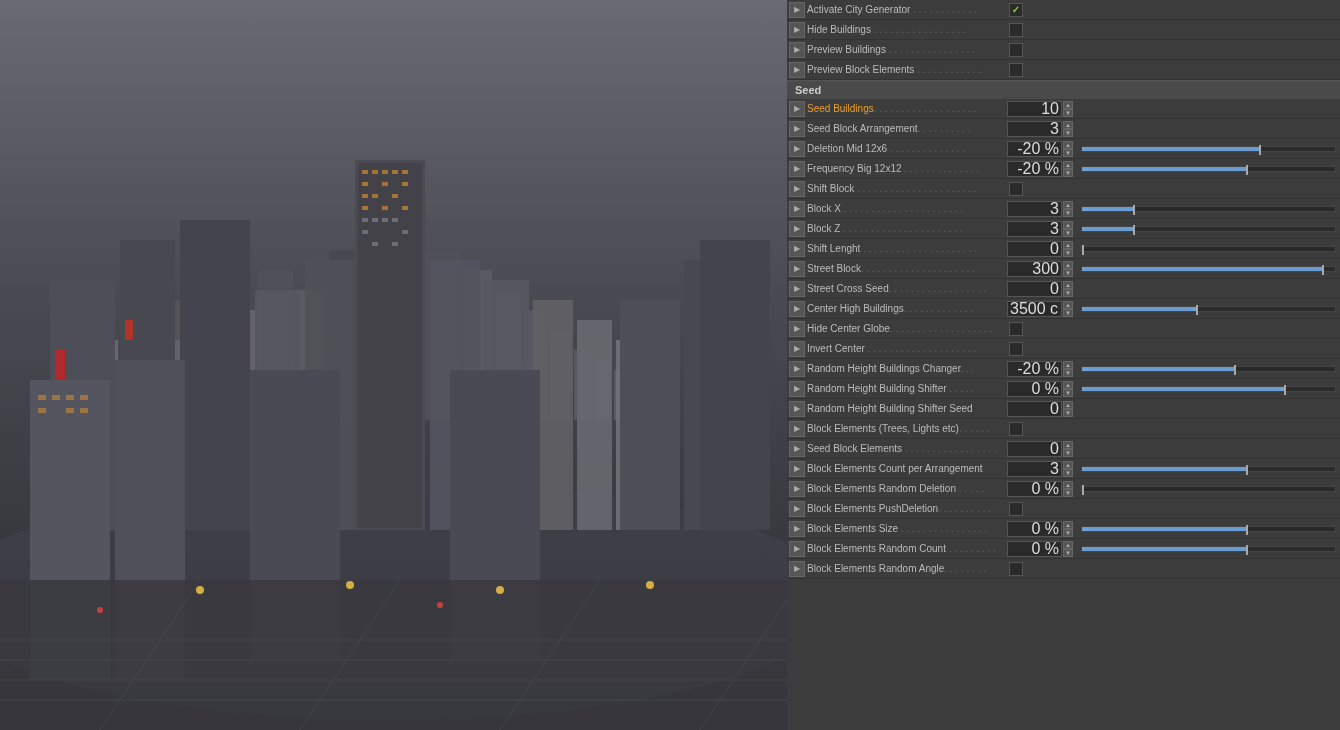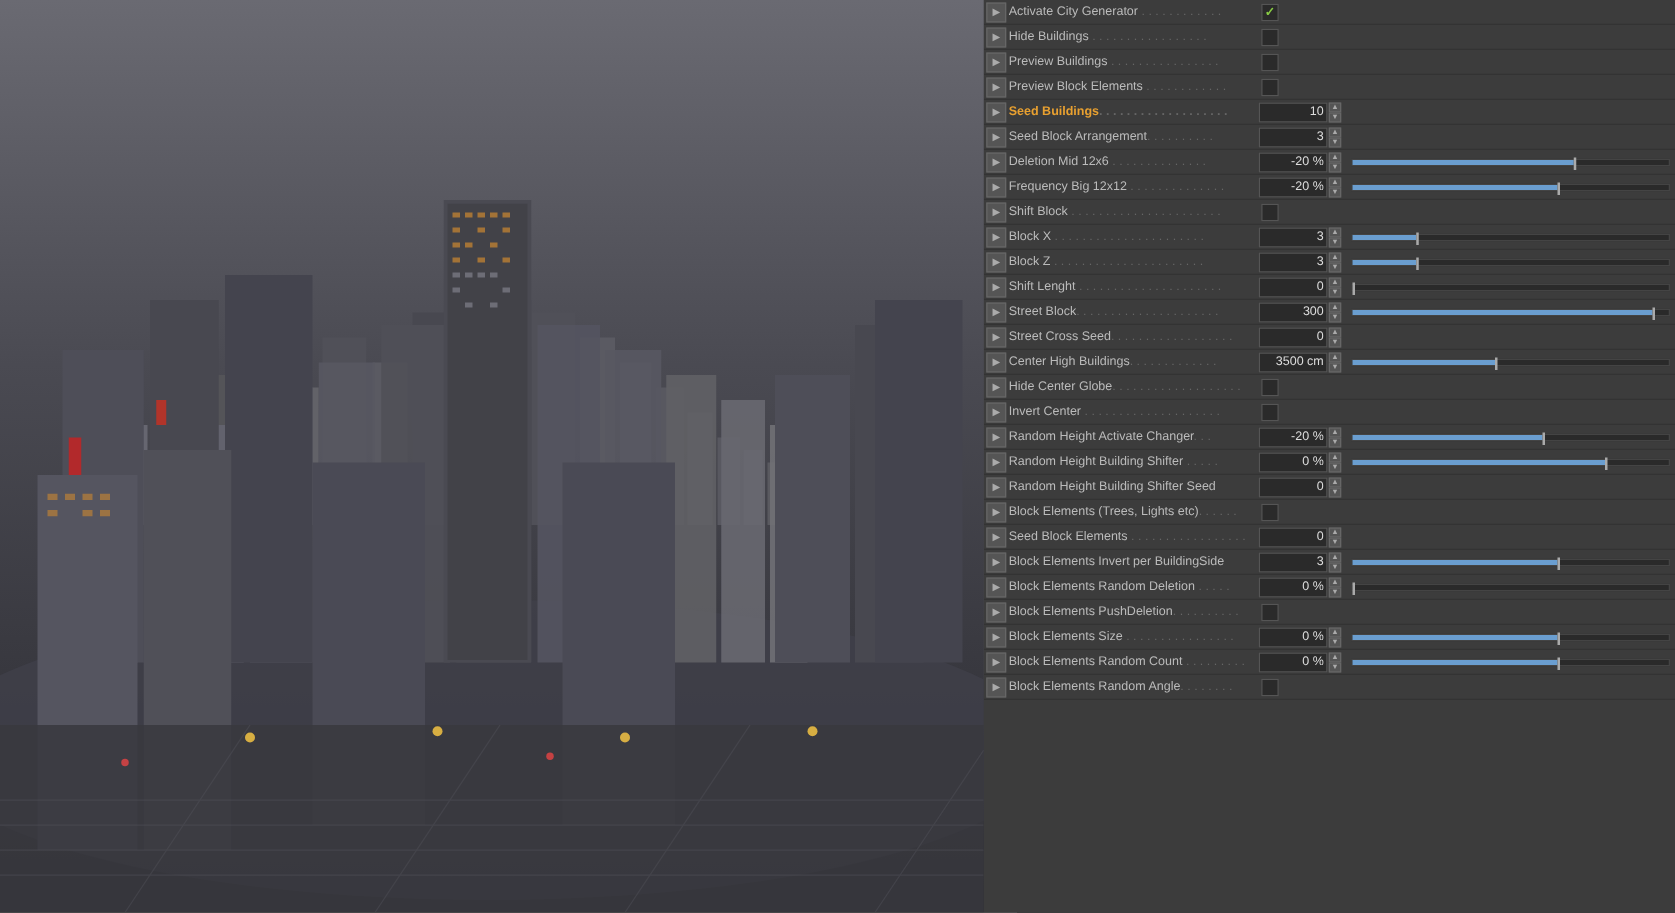--- a/index.html
+++ b/index.html
@@ -86,40 +86,39 @@
     .prop-label {
       flex: 0 0 200px;
       font-size: 10px;
       color: #bbb;
       white-space: nowrap;
       overflow: hidden;
     }
 
     .prop-label.highlighted {
       color: #e8a030;
-      font-weight: bold;
     }
 
     .prop-label .dots {
       color: #666;
     }
 
     .prop-value {
       flex: 0 0 70px;
       display: flex;
       align-items: center;
     }
 
     .prop-input {
       width: 55px;
       height: 16px;
       background: #2a2a2a;
       border: 1px solid #555;
       color: #ddd;
-      font-size: 10px;
+      font-size: 16px;
       padding: 0 2px;
       text-align: right;
     }
 
     .prop-spinner {
       display: flex;
       flex-direction: column;
       margin-left: 1px;
     }
 
@@ -343,20 +342,21 @@
         <div class="prop-checkbox"></div>
       </div>
       <div class="prop-row">
         <div class="prop-icon">▶</div>
         <div class="prop-label"><span>Preview Block Elements</span><span class="dots"> . . . . . . . . . . . .</span></div>
         <div class="prop-checkbox"></div>
       </div>
     </div>
 
   <div id="sections-container">
+      <div class="section-header">Seed</div>
       <div class="prop-row">
         <div class="prop-icon">▶</div>
         <div class="prop-label highlighted"><span>Seed Buildings</span><span class="dots">. . . . . . . . . . . . . . . . . . .</span></div>
         <div class="prop-value">
           <input type="text" class="prop-input" value="10" style="">
           <div class="prop-spinner">
             <div class="spin-btn">▲</div>
             <div class="spin-btn">▼</div>
           </div>
         </div>
@@ -512,21 +512,21 @@
         <div class="prop-label"><span>Hide Center Globe</span><span class="dots">. . . . . . . . . . . . . . . . . . .</span></div>
         <div class="prop-checkbox"></div>
       </div>
       <div class="prop-row">
         <div class="prop-icon">▶</div>
         <div class="prop-label"><span>Invert Center</span><span class="dots"> . . . . . . . . . . . . . . . . . . . .</span></div>
         <div class="prop-checkbox"></div>
       </div>
       <div class="prop-row">
         <div class="prop-icon">▶</div>
-        <div class="prop-label"><span>Random Height Activate Changer</span><span class="dots">. . .</span></div>
+        <div class="prop-label"><span>Random Height Buildings Changer</span><span class="dots">. . .</span></div>
         <div class="prop-value">
           <input type="text" class="prop-input" value="-20 %" style="">
           <div class="prop-spinner">
             <div class="spin-btn">▲</div>
             <div class="spin-btn">▼</div>
           </div>
         </div>
         <div class="prop-slider-area">
           <div class="slider-track">
             <div class="slider-fill" style="width: 60%;"></div>
@@ -573,21 +573,21 @@
         <div class="prop-value">
           <input type="text" class="prop-input" value="0" style="">
           <div class="prop-spinner">
             <div class="spin-btn">▲</div>
             <div class="spin-btn">▼</div>
           </div>
         </div>
       </div>
       <div class="prop-row">
         <div class="prop-icon">▶</div>
-        <div class="prop-label"><span>Block Elements Invert per BuildingSide</span><span class="dots"></span></div>
+        <div class="prop-label"><span>Block Elements Count per Arrangement</span><span class="dots"></span></div>
         <div class="prop-value">
           <input type="text" class="prop-input" value="3" style="">
           <div class="prop-spinner">
             <div class="spin-btn">▲</div>
             <div class="spin-btn">▼</div>
           </div>
         </div>
         <div class="prop-slider-area">
           <div class="slider-track">
             <div class="slider-fill" style="width: 65%;"></div>

